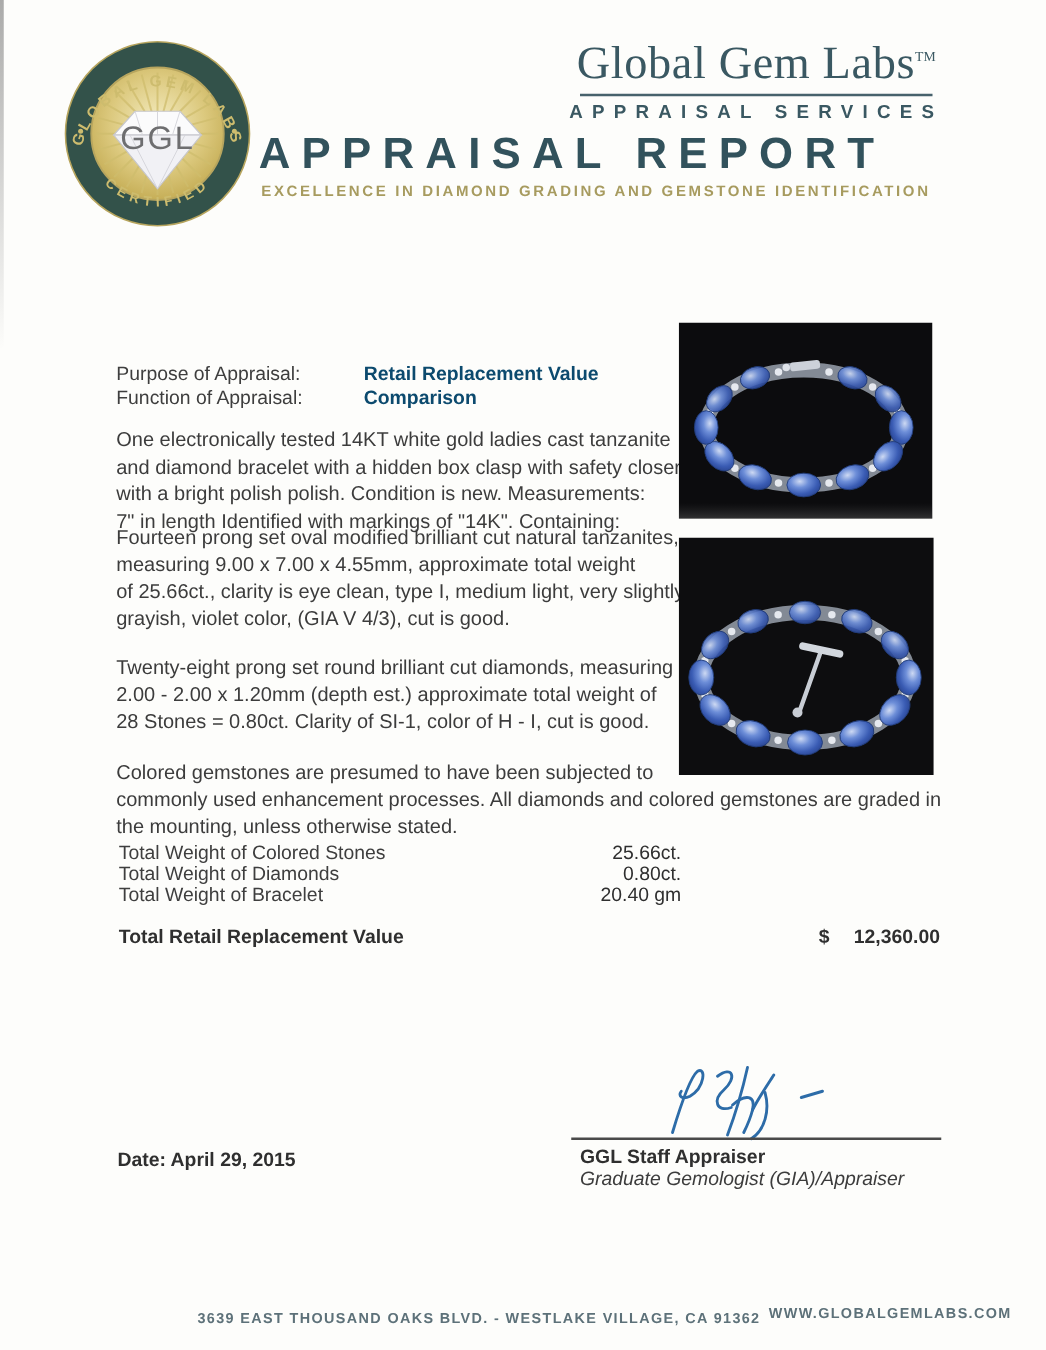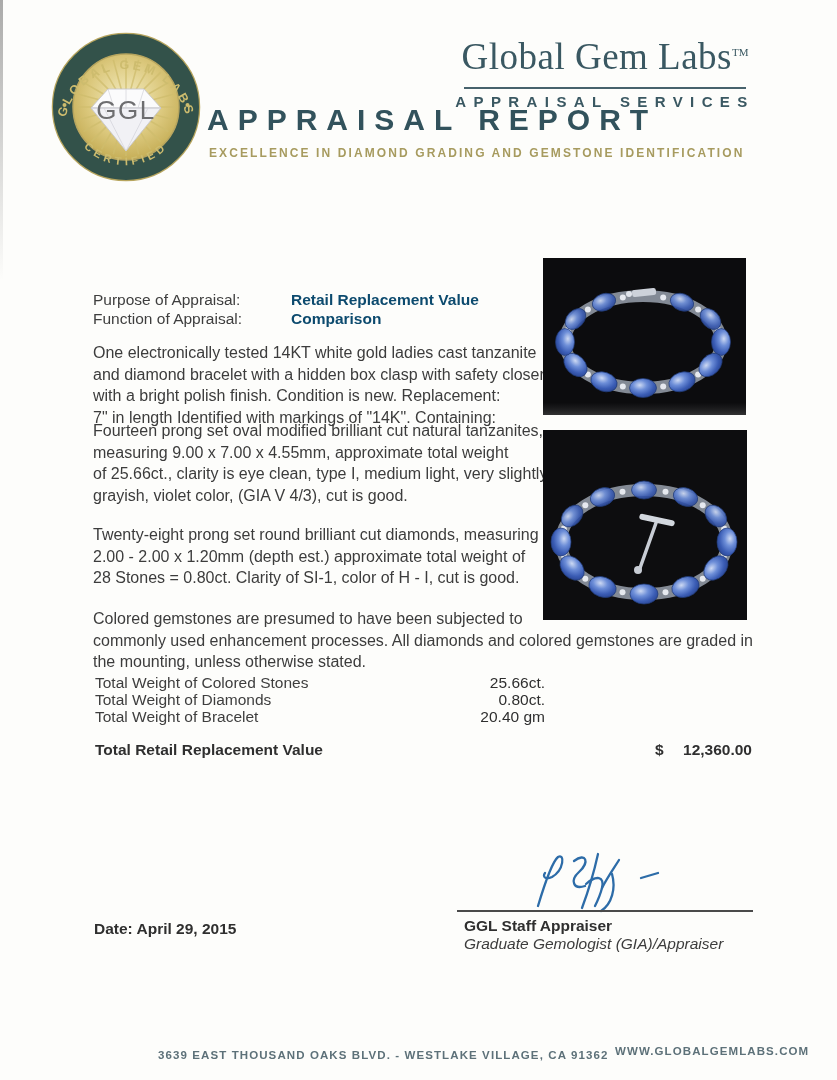--- a/index.html
+++ b/index.html
@@ -5,30 +5,30 @@
   html,body{margin:0;padding:0;background:#e9e9e9;}
   .page{
     position:relative;width:837px;height:1080px;margin:0 auto;
     background:#fdfdfb;overflow:hidden;
     font-family:"Liberation Sans",sans-serif;color:#3e3e3e;
   }
   .abs{position:absolute;}
   
   .brand{left:452px;top:24px;width:306px;text-align:center;}
   .brand-name{
-    font-family:"Liberation Serif",serif;font-size:37px;line-height:56px;
+    font-family:"Liberation Serif",serif;font-size:37px;line-height:44px;
     color:#3a5862;letter-spacing:.5px;white-space:nowrap;
   }
   .brand-name sup{font-size:11px;vertical-align:super;letter-spacing:0;}
   .brand-rule{height:2px;background:#47626c;margin:2px 12px 4px 12px;}
   .brand-sub{
     font-size:15px;font-weight:bold;letter-spacing:7.4px;color:#3a5862;white-space:nowrap;
   }
   .report-title{
-    left:207px;top:103px;font-size:30px;font-weight:bold;letter-spacing:9px;
+    left:207px;top:103px;font-size:35px;font-weight:bold;letter-spacing:9px;
     color:#32525c;white-space:nowrap;
   }
   .report-tagline{
     left:209px;top:146px;font-size:12px;font-weight:bold;letter-spacing:2.1px;
     color:#a79b5f;white-space:nowrap;
   }
   
   .kv{left:93px;top:290px;font-size:15.5px;line-height:19px;}
   .kv-row{display:flex;gap:41px;}
   .kv-label{width:157px;}
@@ -143,21 +143,21 @@
     </div>
     <div class="kv-row">
       <span class="kv-label">Function of Appraisal:</span>
       <span class="kv-value">Comparison</span>
     </div>
   </div>
 
   <div class="abs para p1">
     <div>One electronically tested 14KT white gold ladies cast tanzanite</div>
     <div>and diamond bracelet with a hidden box clasp with safety closer</div>
-    <div>with a bright polish finish. Condition is new.  Replacement:</div>
+    <div>with a bright polish polish. Condition is new.  Measurements:</div>
     <div>7" in length Identified with markings of "14K".  Containing:</div>
   </div>
 
   <div class="abs para p2">
     <div>Fourteen prong set oval modified brilliant cut natural tanzanites,</div>
     <div>measuring 9.00 x 7.00 x 4.55mm,  approximate total weight</div>
     <div>of 25.66ct., clarity is eye clean, type I, medium light, very slightly</div>
     <div>grayish, violet color, (GIA V 4/3), cut is good.</div>
   </div>
 

